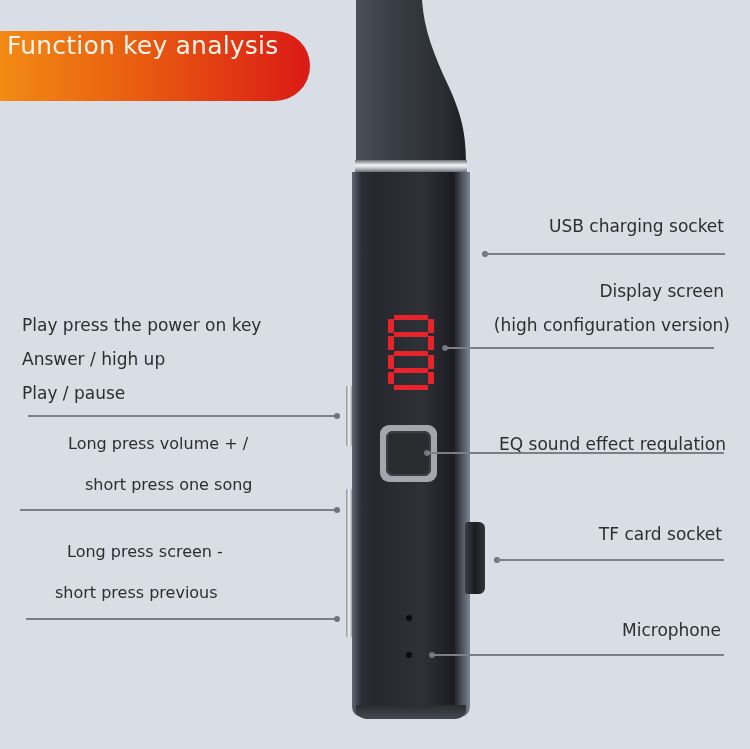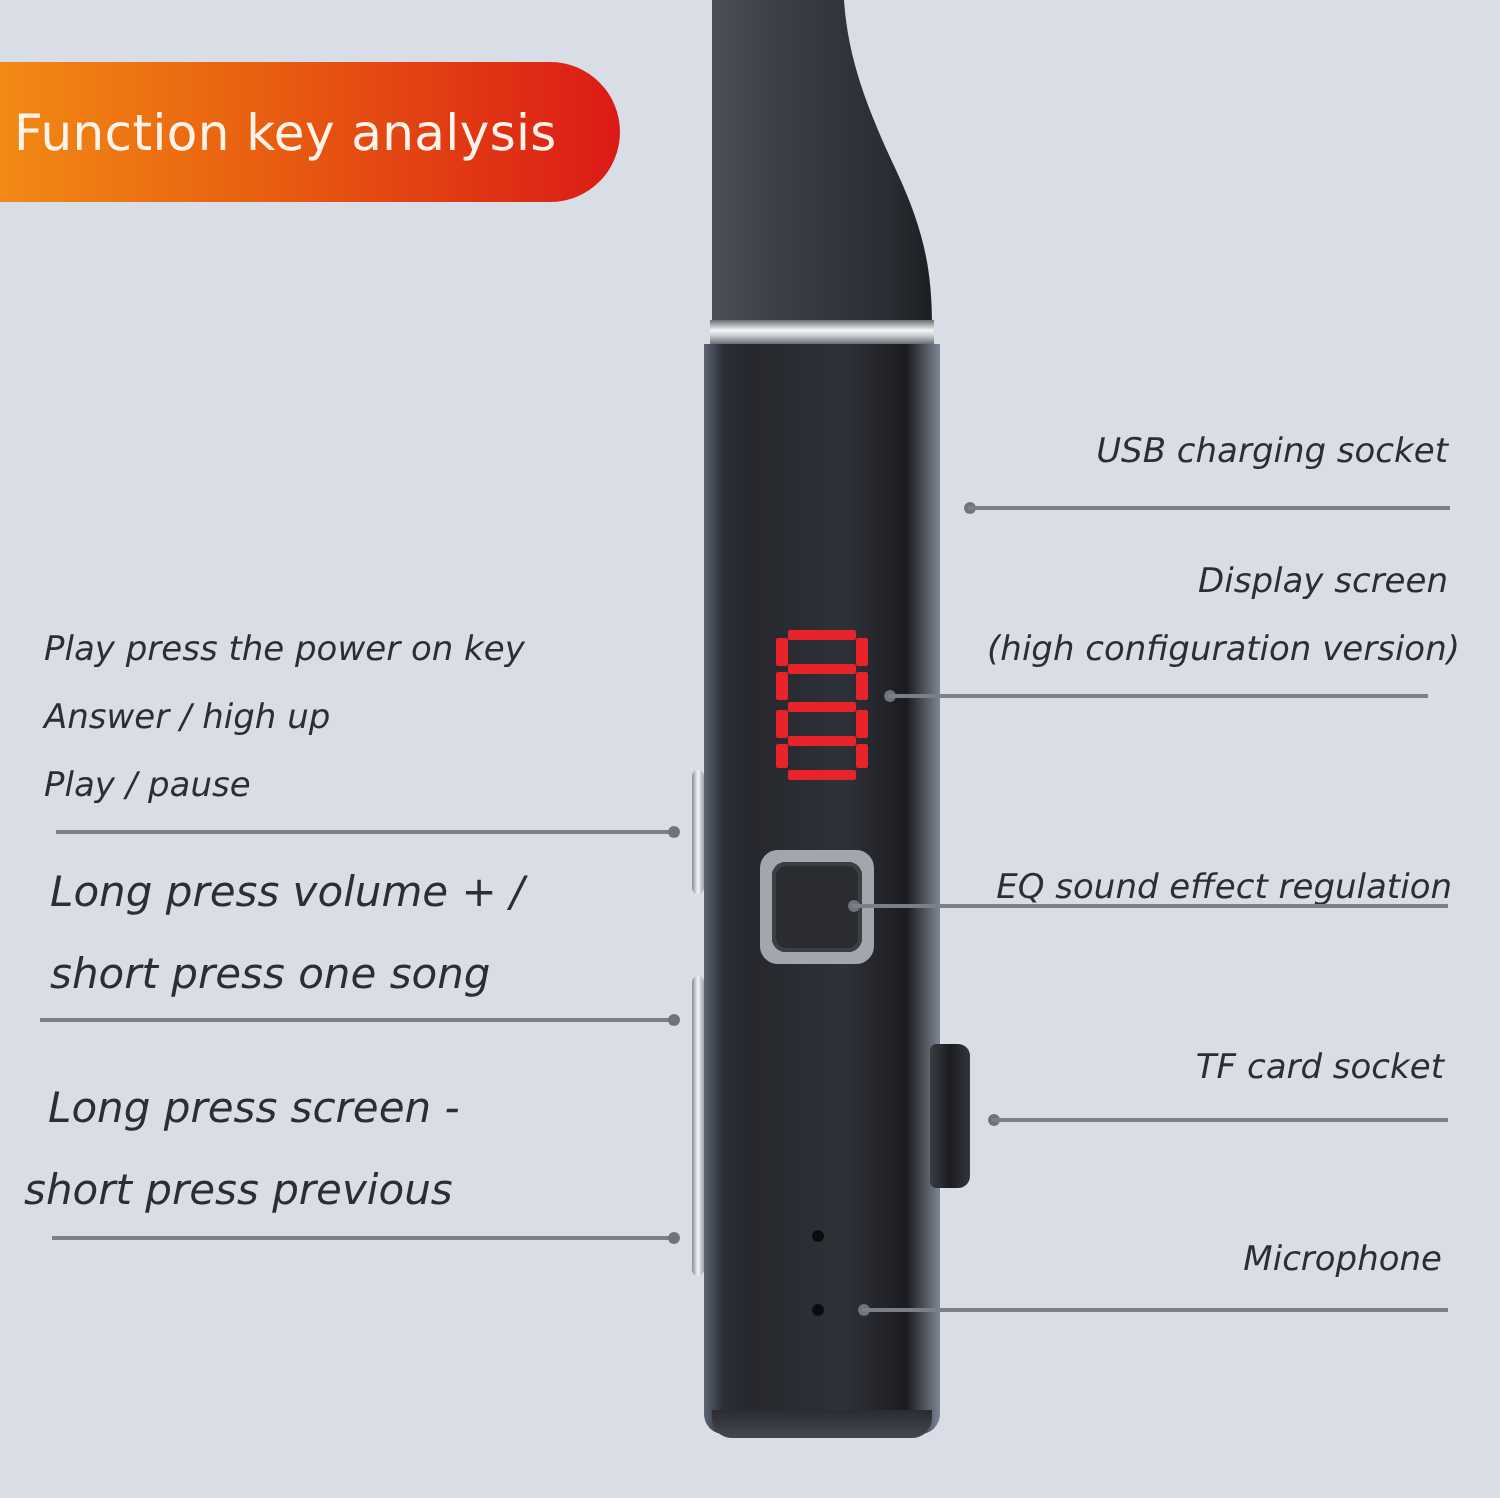--- a/index.html
+++ b/index.html
@@ -1,21 +1,21 @@
 <!DOCTYPE html>
 <html><head>
 <meta charset="utf-8">
 <style>
   html,body{margin:0;padding:0;}
   body{width:750px;height:749px;position:relative;overflow:hidden;background:#d9dde6;font-family:"DejaVu Sans",sans-serif;color:#333;}
-  .banner{position:absolute;left:0;top:31px;width:310px;height:70px;border-radius:0 35px 35px 0;background:linear-gradient(90deg,#f28a14 0%,#e85c10 45%,#db1a16 100%);display:flex;align-items:center;}
+  .banner{position:absolute;left:0;top:31px;width:310px;height:70px;border-radius:0 35px 35px 0;background:linear-gradient(90deg,#f28a14 0%,#e85c10 45%,#db1a16 100%);display:flex;align-items:flex-start;}
   .banner span{color:#fff3ea;font-size:25px;padding-left:7px;letter-spacing:0.2px;}
-  .lbl{position:absolute;white-space:nowrap;color:#2e2e30;font-style:italic;}
+  .lbl{position:absolute;white-space:nowrap;color:#2e2e30;}
   .lbl.sm{font-size:17px;}
-  .lbl.lg{font-size:21px;}
+  .lbl.lg{font-size:16px;margin-left:43px;}
   .line{position:absolute;height:2px;background:#7b7f88;}
   .dot{position:absolute;width:6px;height:6px;border-radius:50%;background:#6f737b;}
   
   .neck{position:absolute;left:352px;top:0;width:118px;height:163px;}
   .ring{position:absolute;left:355px;top:160px;width:112px;height:13px;background:linear-gradient(180deg,#6b6e74,#f4f5f7 40%,#c9ccd1 60%,#55585e);}
   .body{position:absolute;left:352px;top:172px;width:118px;height:545px;border-radius:0 0 10px 10px;background:linear-gradient(90deg,#5d6472 0%,#2b2e36 8%,#26282e 20%,#2f3138 60%,#1b1c21 86%,#7d8594 100%);}
   .body-bottom{position:absolute;left:356px;top:705px;width:110px;height:14px;border-radius:0 0 10px 10px;background:linear-gradient(180deg,#2a2c31,#454850);}
   .digits{position:absolute;left:388px;top:315px;width:46px;height:80px;}
   .eq-btn{position:absolute;left:380px;top:425px;width:57px;height:57px;border-radius:9px;background:#a3a7ad;}
   .eq-btn::after{content:"";position:absolute;left:6px;top:6px;width:45px;height:45px;border-radius:7px;background:#2a2c30;box-shadow:inset 0 0 0 2px #3b3e44;}
@@ -74,21 +74,21 @@
 <div class="side-key" style="top:488px;height:150px;"></div>
 <div class="tf"></div>
 
 <div class="lbl sm" style="left:22px;top:315px;">Play press the power on key</div>
 <div class="lbl sm" style="left:22px;top:349px;">Answer / high up</div>
 <div class="lbl sm" style="left:22px;top:383px;">Play / pause</div>
 <div class="line" style="left:28px;top:415px;width:310px;"></div>
 <div class="dot" style="left:334px;top:413px;"></div>
 
 <div class="lbl lg" style="left:25px;top:434px;">Long press volume + /</div>
-<div class="lbl lg" style="left:25px;top:475px;">short press one song</div>
+<div class="lbl lg" style="left:42px;top:475px;">short press one song</div>
 <div class="line" style="left:20px;top:509px;width:318px;"></div>
 <div class="dot" style="left:334px;top:507px;"></div>
 
 <div class="lbl lg" style="left:24px;top:542px;">Long press screen -</div>
 <div class="lbl lg" style="left:12px;top:583px;">short press previous</div>
 <div class="line" style="left:26px;top:618px;width:312px;"></div>
 <div class="dot" style="left:334px;top:616px;"></div>
 
 <div class="lbl sm" style="right:26px;top:216px;">USB charging socket</div>
 <div class="dot" style="left:482px;top:251px;"></div>

